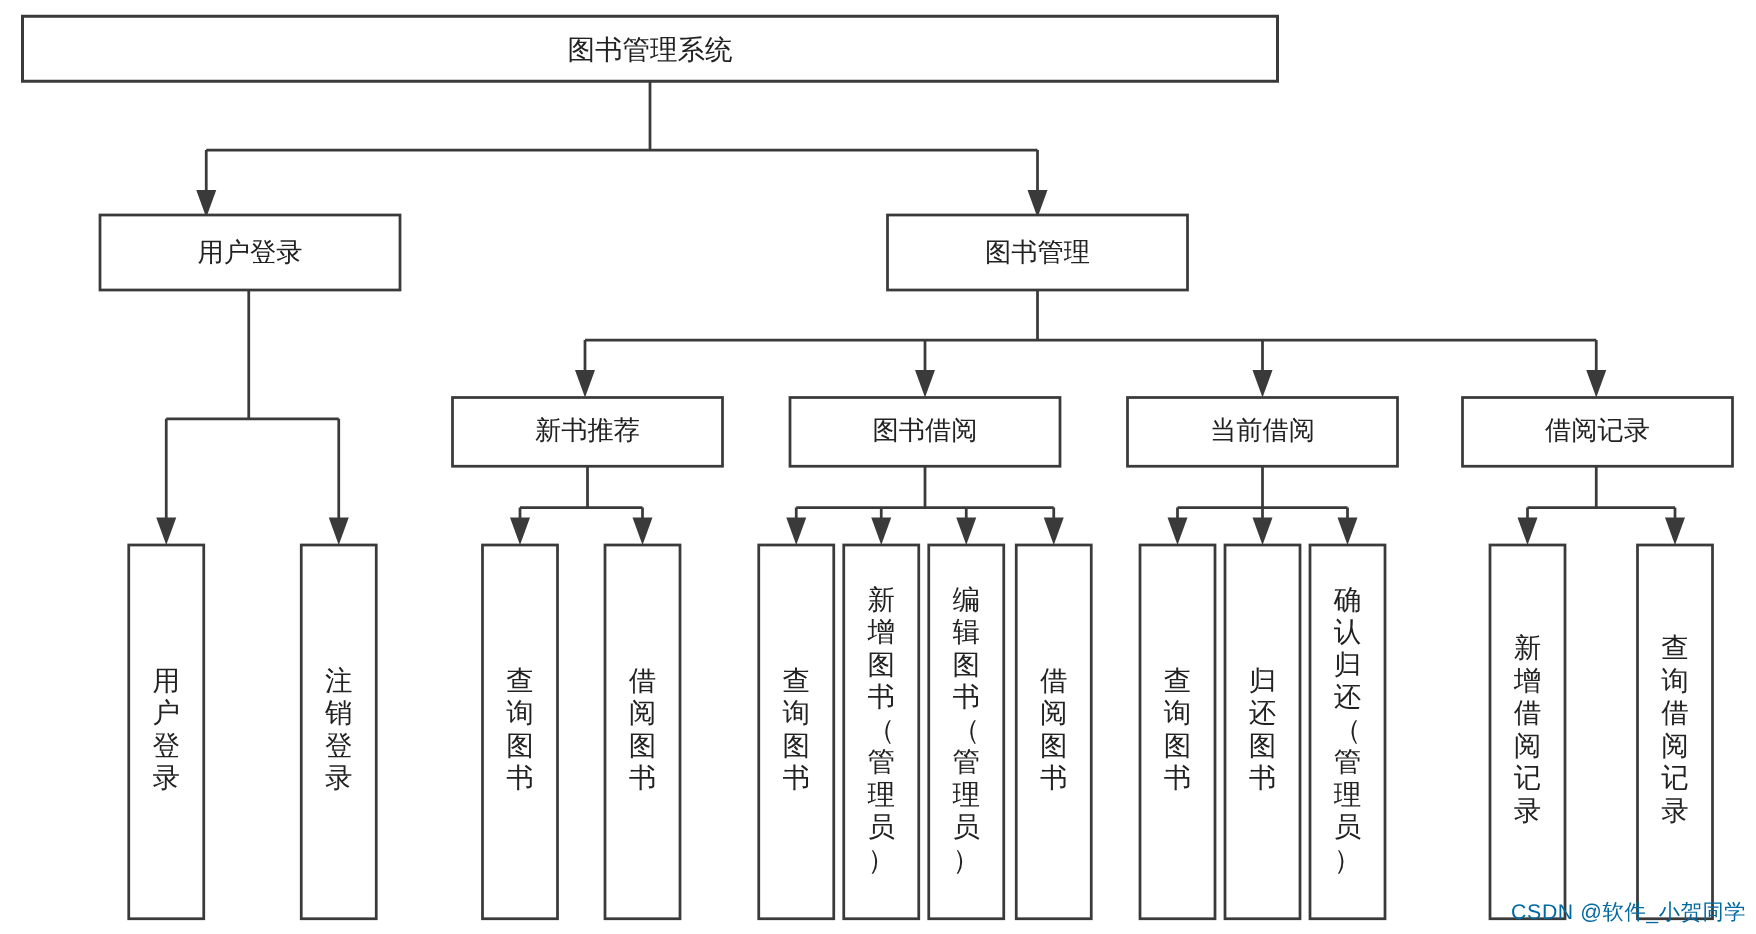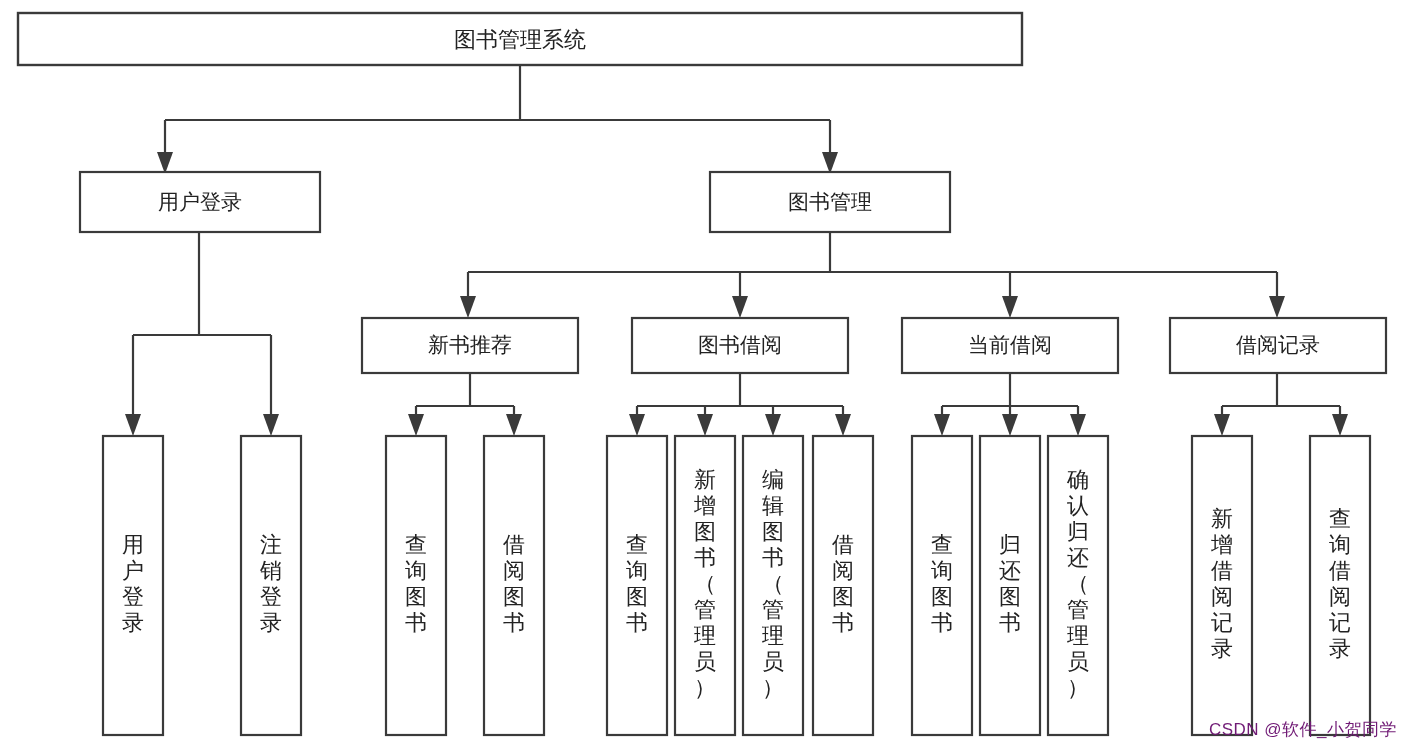--- a/index.html
+++ b/index.html
@@ -59,21 +59,21 @@
     font-family: "Liberation Sans", "DejaVu Sans", sans-serif;
     font-size: 22px;
     text-anchor: middle;
   }
   .watermark {
     position: absolute;
     right: 8px;
     bottom: 6px;
     font-family: "Liberation Sans", "DejaVu Sans", sans-serif;
     font-size: 17px;
-    color: #701a75;
+    color: #0369a1;
     letter-spacing: 0.5px;
     white-space: nowrap;
     pointer-events: none;
   }
 </style>
 </head>
 <body>
 
 <div id="diagram-root">
 

